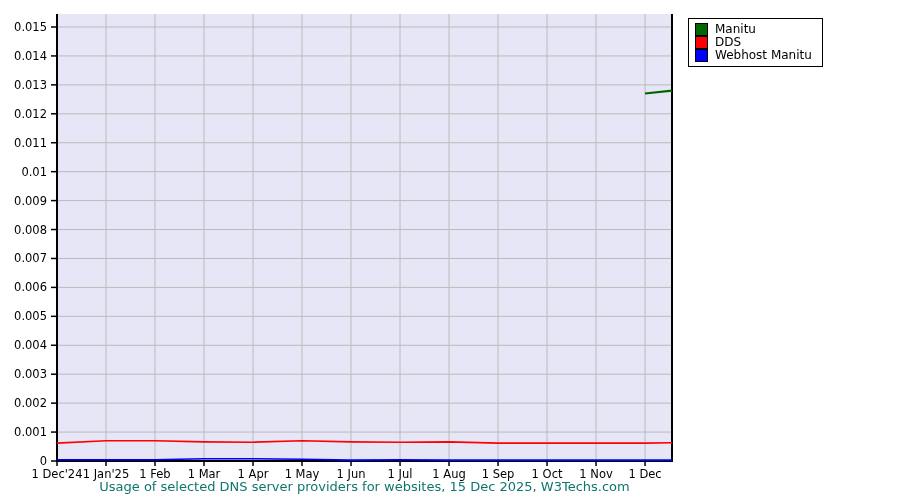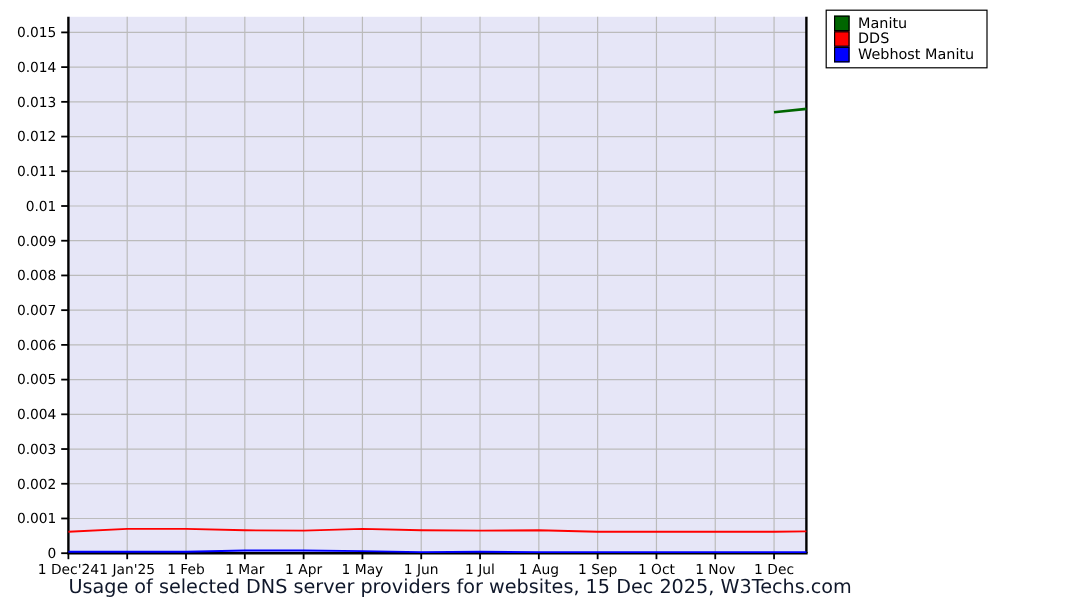--- a/index.html
+++ b/index.html
@@ -1,28 +1,28 @@
 <!DOCTYPE html>
 <html><head>
 <meta charset="utf-8">
 <style>
   html,body{margin:0;padding:0;background:#ffffff;}
   body{width:900px;height:500px;position:relative;font-family:"DejaVu Sans",sans-serif;overflow:hidden;}
   #chart-svg{position:absolute;left:0;top:0;}
   #legend{
-    position:absolute;left:688px;top:8px;
+    position:absolute;left:688px;top:18px;
     background:#ffffff;border:1px solid #000000;
     padding:4px 10px 4px 6px;
     font-size:12px;color:#000000;
   }
   .legend-row{display:flex;align-items:center;gap:7px;height:13px;margin:0;line-height:13px;}
   .legend-swatch{width:11px;height:11px;border:1px solid #000000;flex:0 0 auto;}
   #chart-title{
     position:absolute;left:57px;top:479px;width:615px;
-    text-align:center;font-size:16px;color:#0f172a;white-space:nowrap;
+    text-align:center;font-size:13px;color:#0f766e;white-space:nowrap;
   }
 </style>
 </head>
 <body>
 
 <svg id="chart-svg" width="900" height="500" viewBox="0 0 900 500">
     <rect x="57" y="14" width="615" height="447" fill="#e6e6f7"></rect>
     <line x1="57" y1="432.06666666666666" x2="672" y2="432.06666666666666" stroke="#bbbbbb" stroke-width="1"></line>
     <line x1="57" y1="403.1333333333333" x2="672" y2="403.1333333333333" stroke="#bbbbbb" stroke-width="1"></line>
     <line x1="57" y1="374.2" x2="672" y2="374.2" stroke="#bbbbbb" stroke-width="1"></line>

